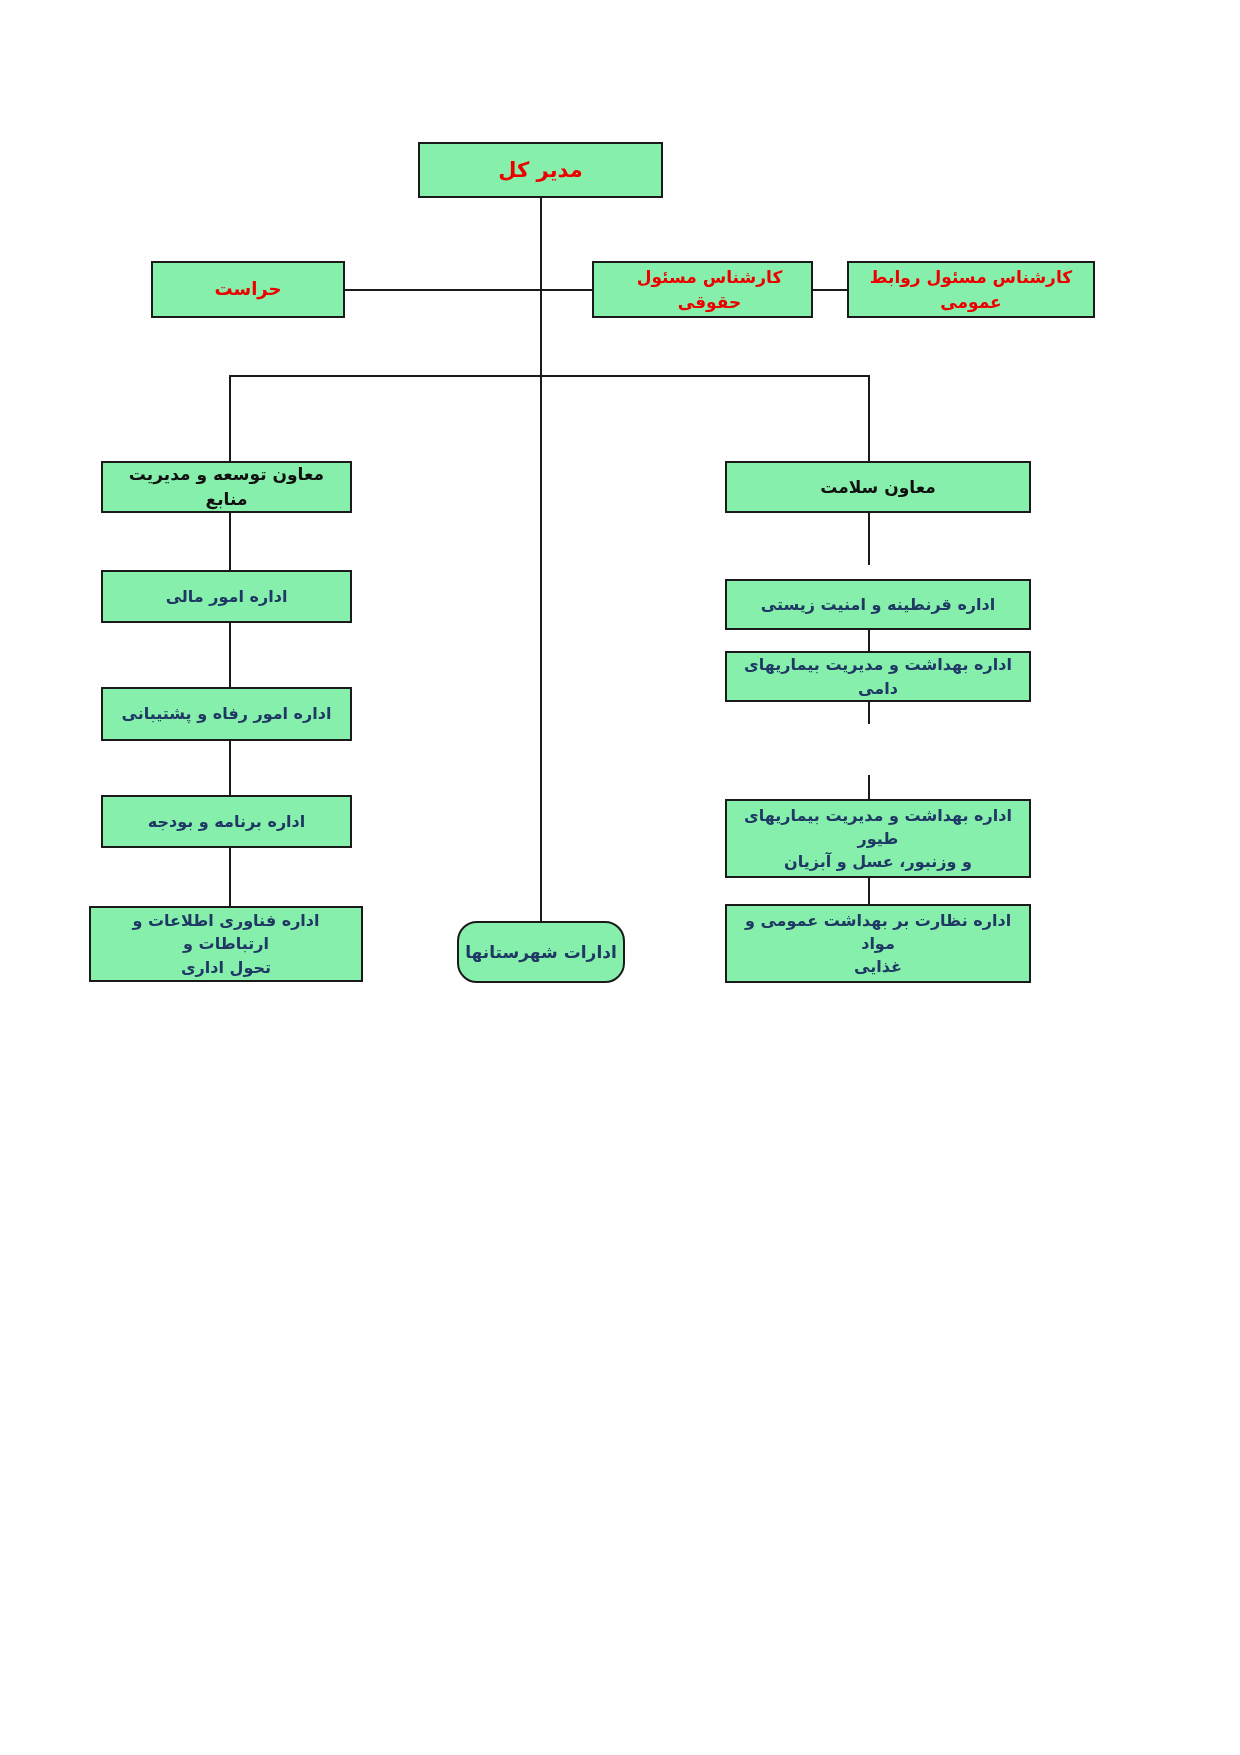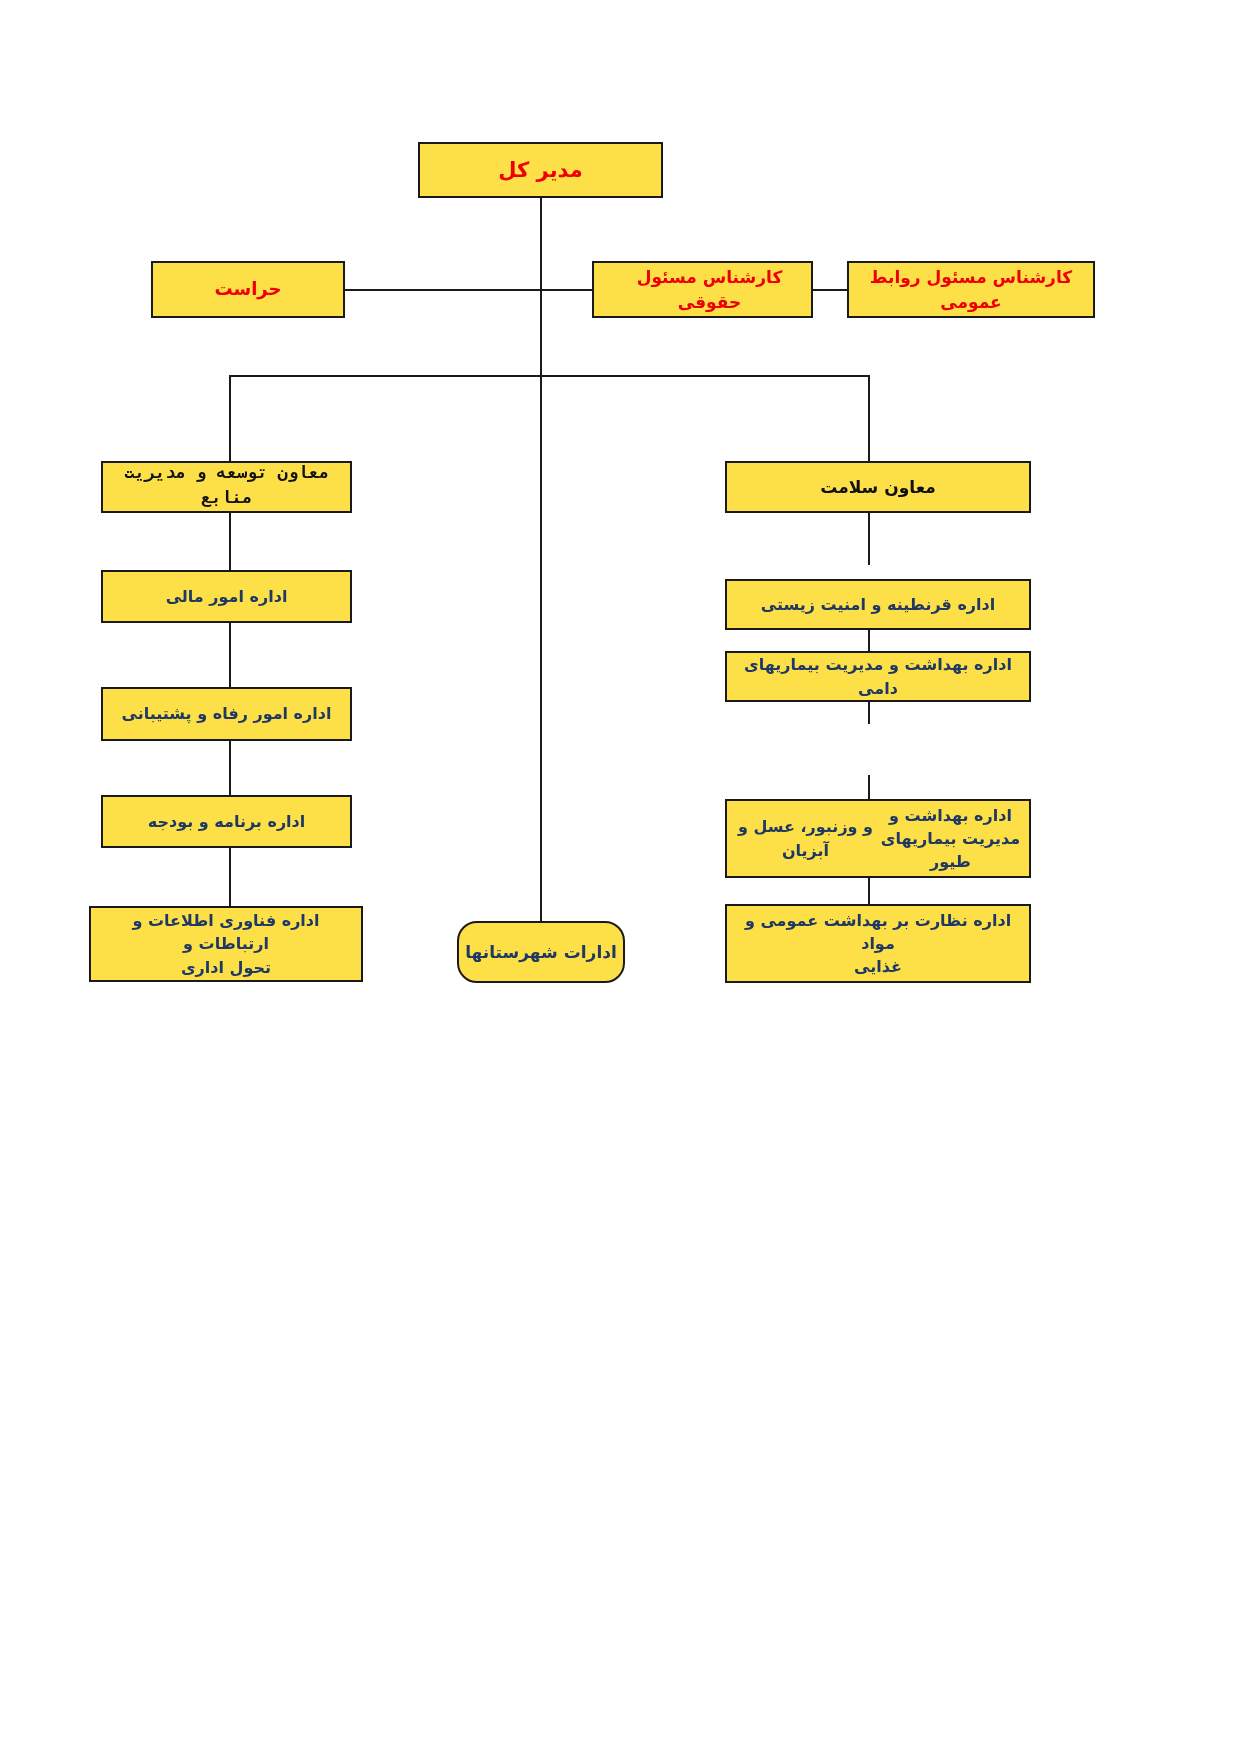--- a/index.html
+++ b/index.html
@@ -4,21 +4,21 @@
 <style>
   html,body{margin:0;padding:0;background:#ffffff;}
   body{
     font-family:"DejaVu Sans","Liberation Sans",sans-serif;
     width:1240px;height:1755px;position:relative;overflow:hidden;
   }
   #chart{position:absolute;left:0;top:0;width:1240px;height:1755px;}
   .box{
     position:absolute;
     box-sizing:border-box;
-    background:#fde047;
+    background:#86efac;
     border:2px solid #1a1a1a;
     display:flex;
     align-items:center;
     justify-content:center;
     text-align:center;
     direction:rtl;
     font-weight:bold;
     line-height:1.45;
     padding:2px 6px;
     z-index:3;
@@ -72,21 +72,21 @@
   </div>
 
   <div class="box red" style="left:592px;top:261px;width:221px;height:57px;font-size:17px;padding-left:20px;">
     <span>کارشناس مسئول حقوقی</span>
   </div>
 
   <div class="box red" style="left:847px;top:261px;width:248px;height:57px;font-size:17px;">
     <span>کارشناس مسئول روابط عمومی</span>
   </div>
 
-  <div class="box black" style="left:101px;top:461px;width:251px;height:52px;font-size:17px;font-family:Liberation Mono, monospace;">
+  <div class="box black" style="left:101px;top:461px;width:251px;height:52px;font-size:17px;">
     <span>معاون توسعه و مدیریت منابع</span>
   </div>
 
   <div class="box black" style="left:725px;top:461px;width:306px;height:52px;font-size:17px;">
     <span>معاون سلامت</span>
   </div>
 
   <div class="box navy" style="left:101px;top:570px;width:251px;height:53px;font-size:16px;">
     <span>اداره امور مالی</span>
   </div>
@@ -110,21 +110,21 @@
 
   <div class="box navy" style="left:725px;top:565px;width:306px;height:51px;font-size:16px;margin-top:14px;">
     <span>اداره قرنطینه و امنیت زیستی</span>
   </div>
 
   <div class="box navy" style="left:725px;top:651px;width:306px;height:51px;font-size:16px;">
     <span>اداره بهداشت و مدیریت بیماریهای دامی</span>
   </div>
 
 
-  <div class="box navy" style="left:725px;top:799px;width:306px;height:79px;font-size:16px;">
+  <div class="box navy" style="left:725px;top:799px;width:306px;height:79px;font-size:16px;flex-direction:column;">
     <span>اداره بهداشت و مدیریت بیماریهای طیور</span>
     <span>و وزنبور، عسل و آبزیان</span>
   </div>
 
   <div class="box navy" style="left:725px;top:904px;width:306px;height:79px;font-size:16px;flex-direction:column;">
     <span>اداره نظارت بر بهداشت عمومی و مواد</span>
     <span>غذایی</span>
   </div>
 
 </div>

